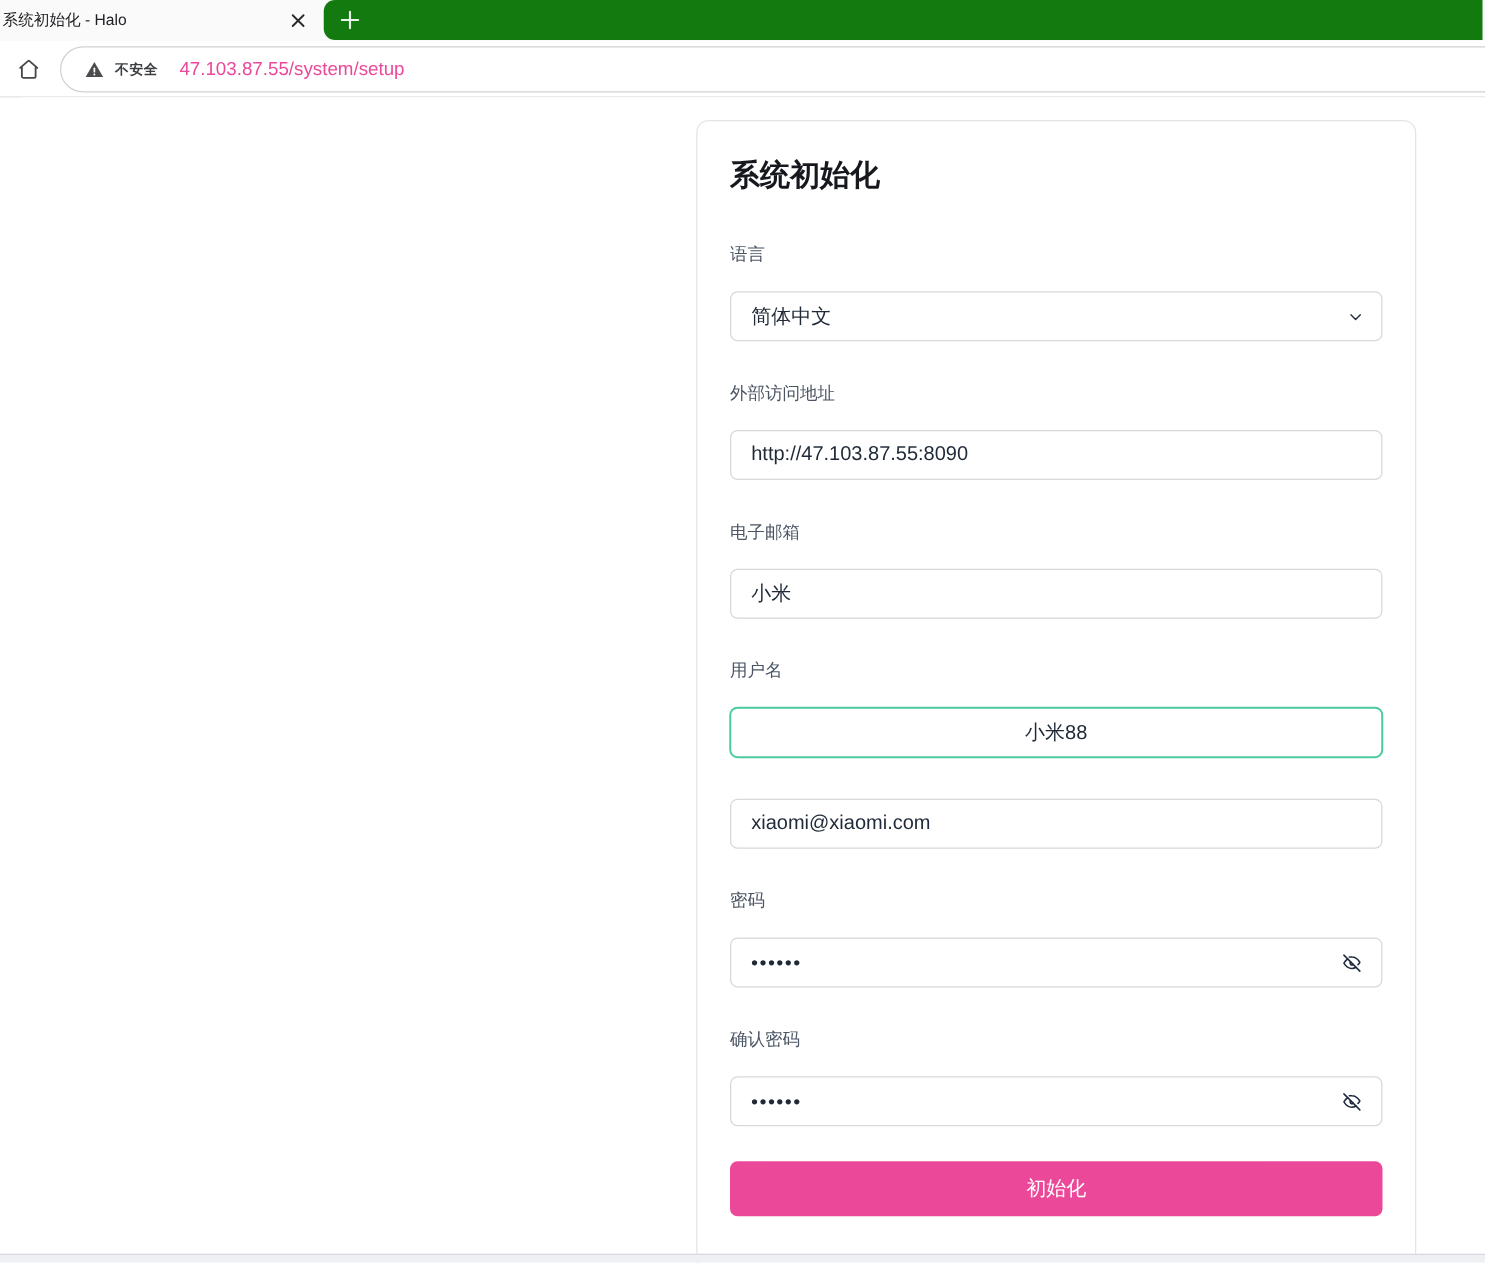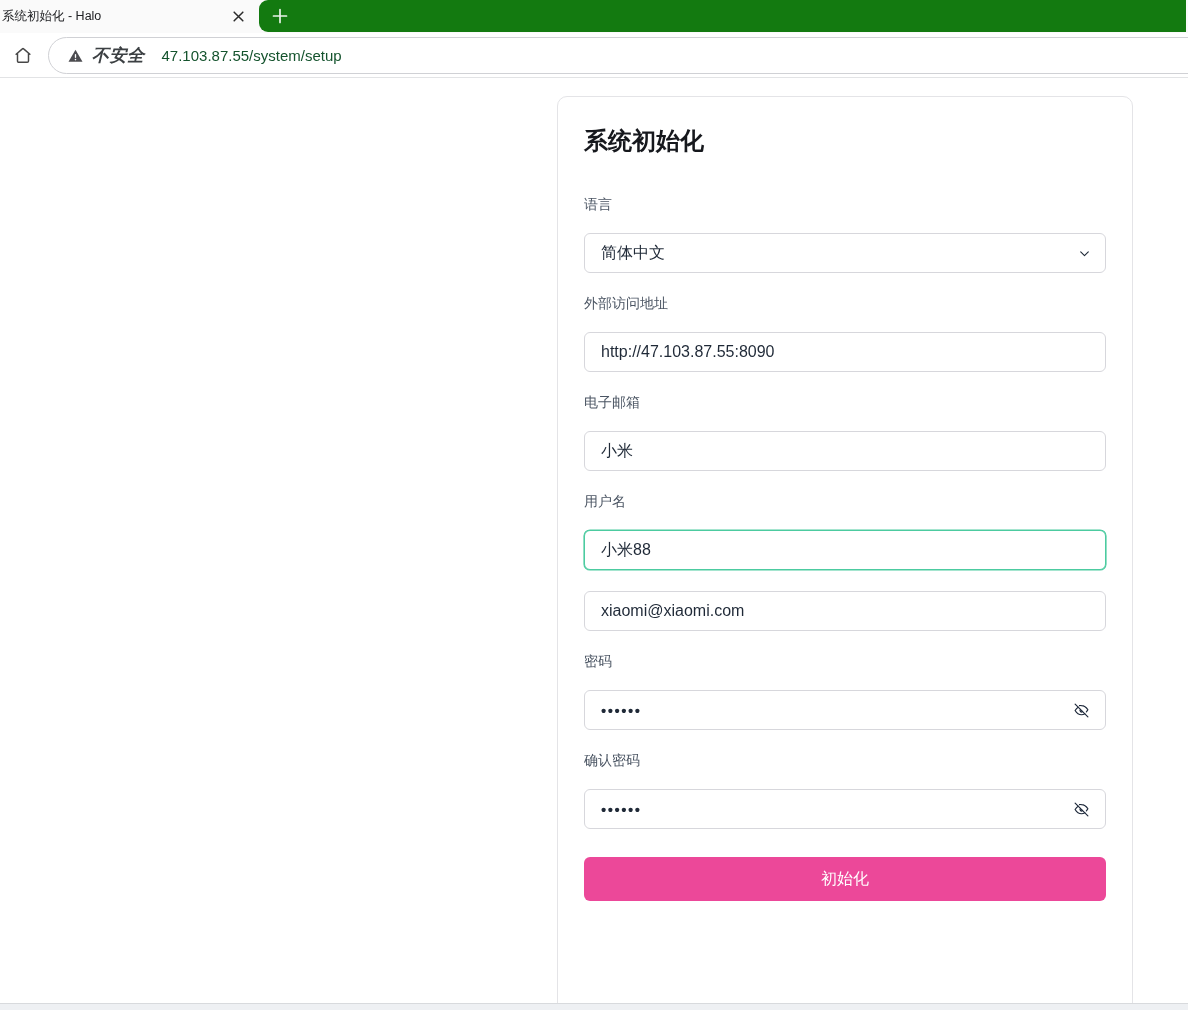--- a/index.html
+++ b/index.html
@@ -20,37 +20,37 @@
     display:flex; align-items:center; justify-content:center; }
 
   .toolbar { position:absolute; left:0; top:33px; width:1188px; height:45px; background:#fff;
     border-bottom:1px solid #e2e3e5; }
   .home-btn { position:absolute; left:10px; top:9px; width:26px; height:26px;
     display:flex; align-items:center; justify-content:center; }
   .omnibox { position:absolute; left:48px; top:4px; right:-20px; height:37px;
     border:1px solid #d0d1d5; border-radius:18.5px; background:#fff;
     display:flex; align-items:center; padding-left:18px; }
   .warn-wrap { display:flex; align-items:center; gap:8px; }
-  .warn-label { font-size:17px; font-weight:700; color:#3c4043; letter-spacing:.5px;font-style:italic; }
-  .url-text { font-size:15px; color:#14532d; margin-left:17px; }
+  .warn-label { font-size:11px; font-weight:700; color:#3c4043; letter-spacing:.5px; }
+  .url-text { font-size:15px; color:#ec4899; margin-left:17px; }
 
   
   .page { position:absolute; left:16px; top:78px; width:1188px; height:925px; background:#fff; }
   .card { position:absolute; left:541px; top:18px; width:576px; height:960px;
     background:#fff; border:1px solid #e4e4e7; border-radius:10px; padding:26px 26px 0 26px; }
   .card-title { font-size:24px; line-height:36px; font-weight:600; color:#16181d;
     margin-bottom:36px; }
-  .field + .field { margin-top:21px; }
+  .field + .field { margin-top:33px; }
   .field label { display:block; font-size:14px; line-height:20px; color:#4b5563;
     margin-bottom:18px;font-family:Liberation Mono, monospace; }
   .ctl { position:relative; }
   .ctl input, .ctl .selectbox { width:100%; height:40px; border:1px solid #d7d7dc;
     border-radius:6px; background:#fff; font-size:16px; color:#1f2937; padding:0 16px;
     font-family:"Liberation Sans","DejaVu Sans",sans-serif; outline:none; }
-  .ctl input.focused { border-color:#4ccba0; box-shadow:0 0 0 0.6px #4ccba0; }
+  .ctl input.focused { border-color:#4ccba0; box-shadow:0 0 0 0.6px #4ccba0;text-align:center; }
   .ctl input.pw { padding-right:44px; font-size:15px; font-weight:700; letter-spacing:1.5px; }
   .selectbox { display:flex; align-items:center; justify-content:space-between;
     cursor:pointer; padding-right:14px !important; }
   .suffix-icon { position:absolute; right:16px; top:12px; width:17px; height:17px;
     cursor:pointer; display:flex; }
   .submit { margin-top:28px; width:100%; height:44px; border:none; border-radius:6px;
     background:#ec4899; color:#fff; font-size:16px; cursor:pointer;
     font-family:"Liberation Sans","DejaVu Sans",sans-serif; }
 
   .bottom-bar { position:absolute; left:0; bottom:0; width:1188px; height:7px;

